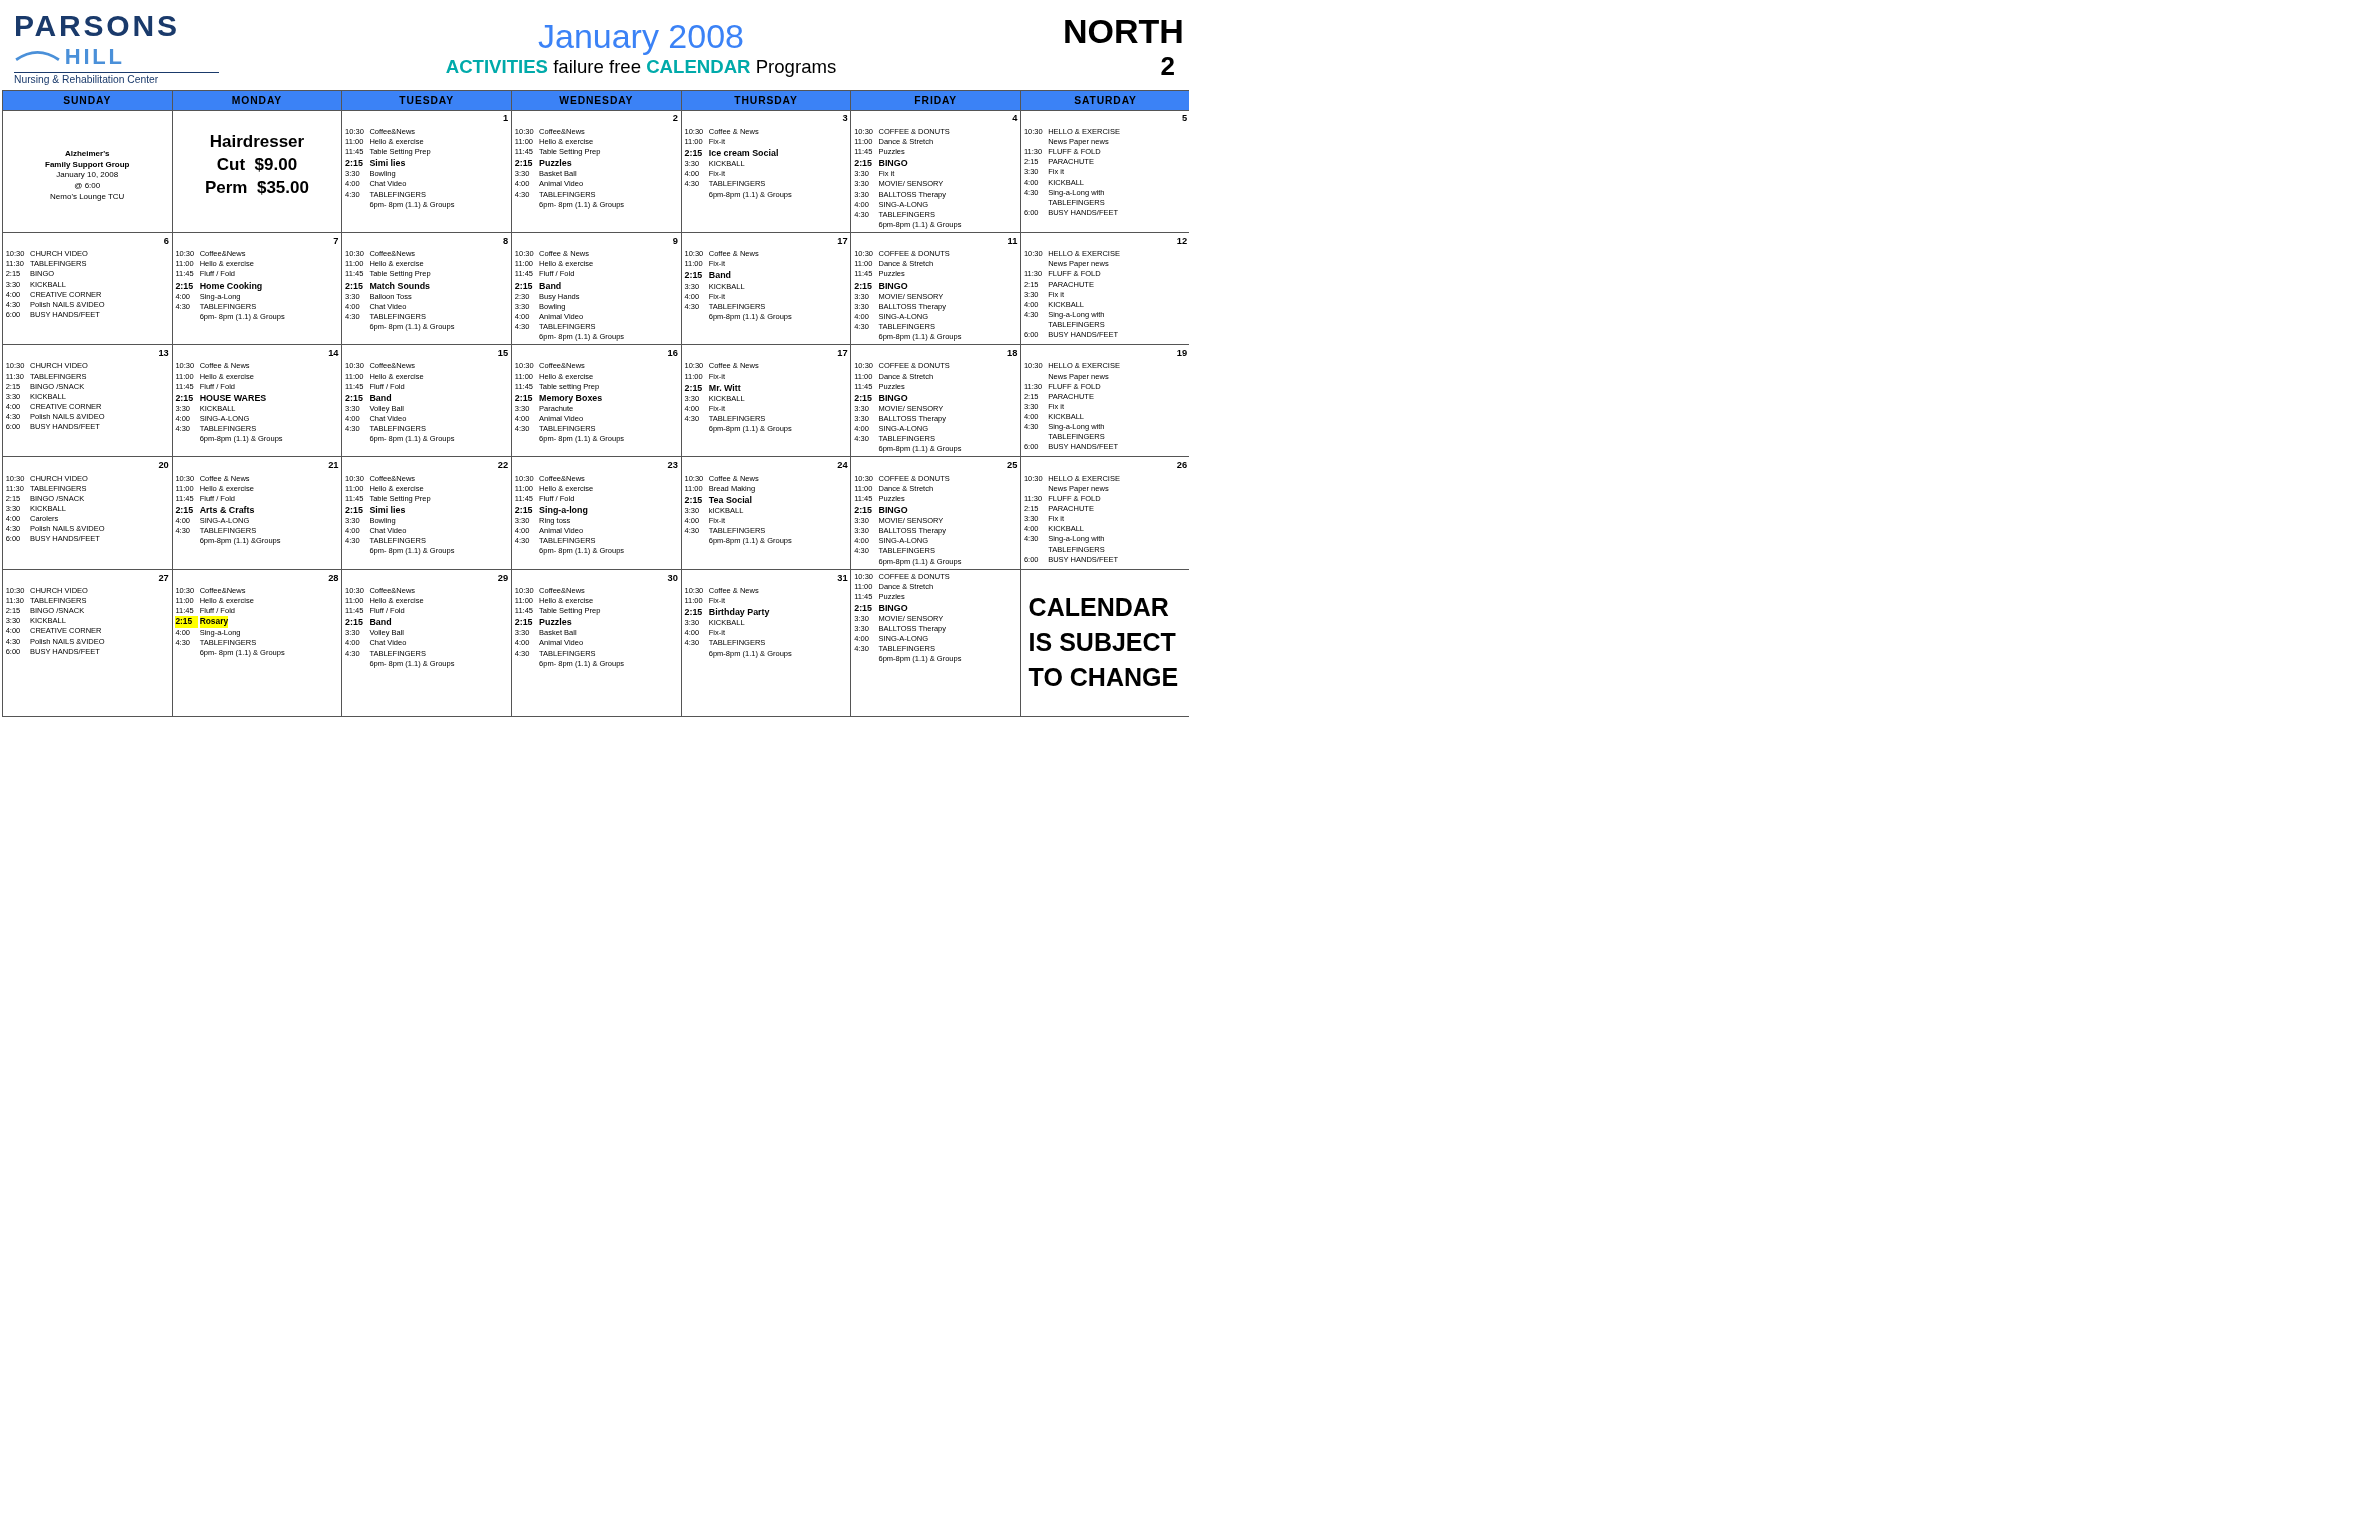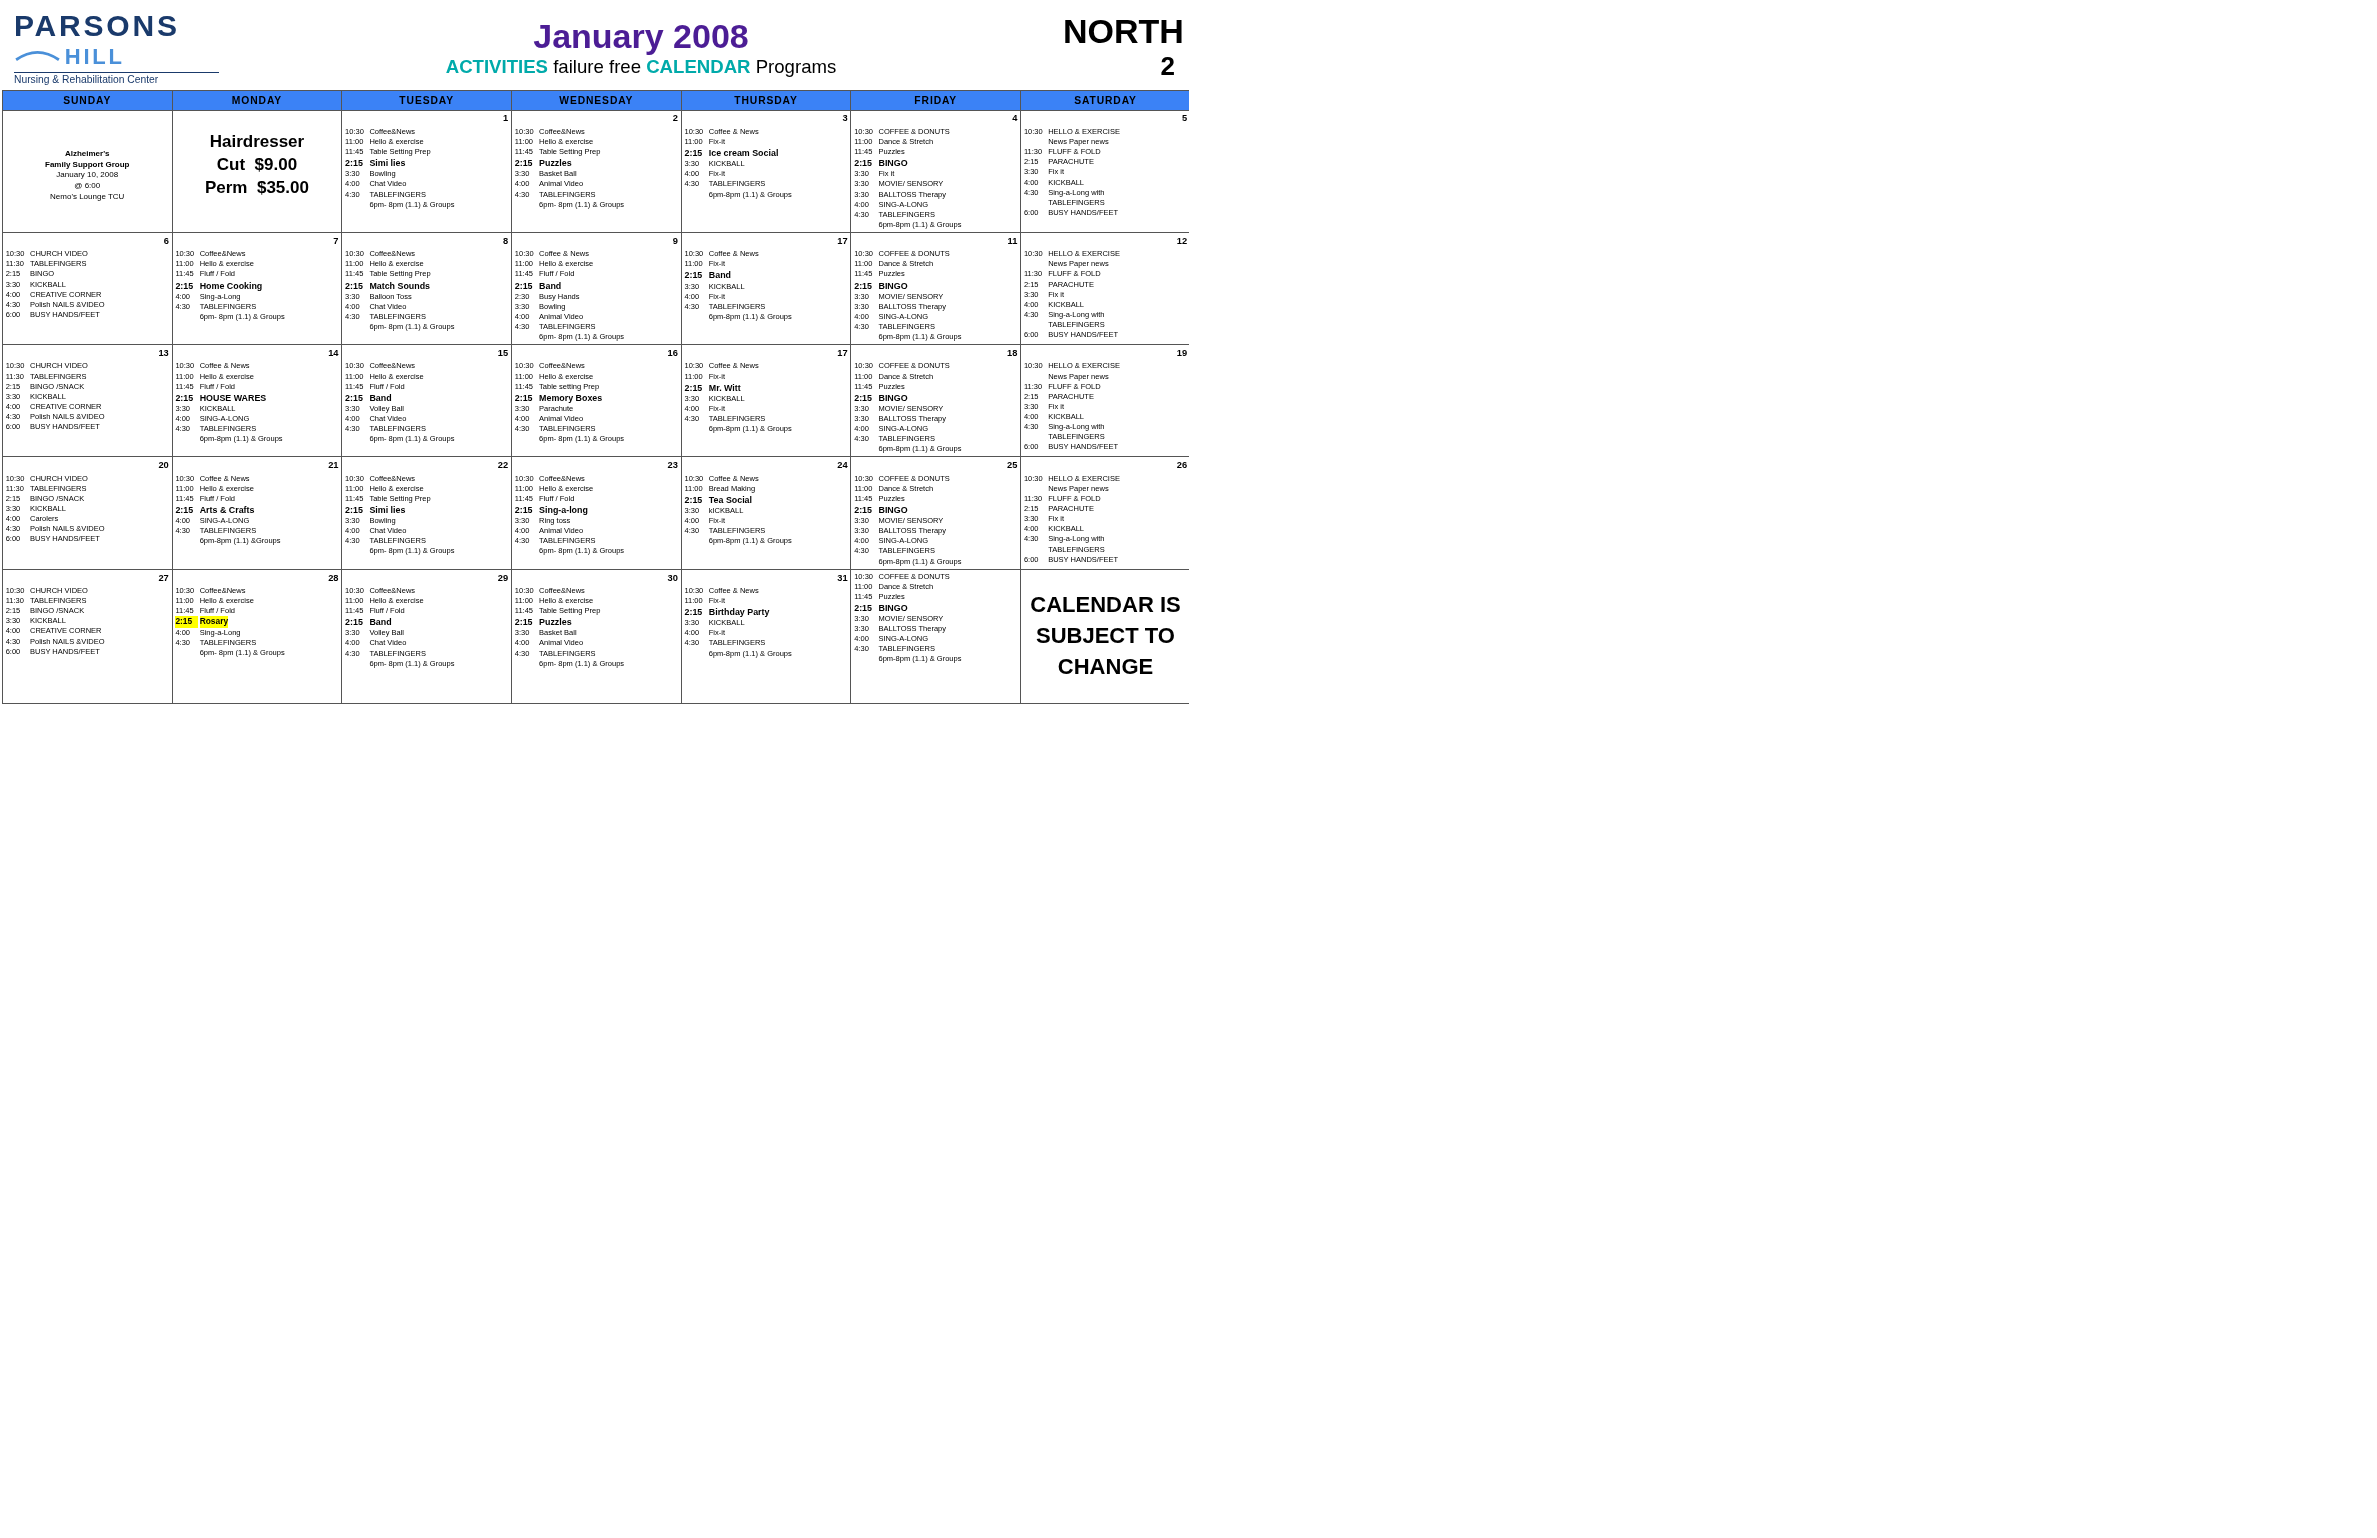--- a/index.html
+++ b/index.html
@@ -19,22 +19,22 @@
       display: flex;
       flex-direction: column;
       width: 205px;
     }
     .center-header {
       text-align: center;
       flex: 1;
     }
     .month-year {
       font-size: 34px;
-      font-weight: bold;
-      color: #4c1d95;
+      font-weight: normal;
+      color: #3b82f6;
     }
     .activities-line {
       font-size: 18.6px;
       color: #000;
     }
     .activities-line .activities {
       color: #00aaaa;
       font-weight: bold;
     }
     .activities-line .calendar {
@@ -111,23 +111,23 @@
       font-weight: bold;
       font-size: 8.9px;
     }
     .hairdresser-cell {
       text-align: center;
       font-weight: bold;
       font-size: 17px;
       padding-top: 18.6px;
     }
     .calendar-is-subject {
-      text-align: center;
+      text-align: left;
       font-weight: bold;
-      font-size: 22px;
+      font-size: 25px;
       line-height: 1.4;
       padding: 18.6px 4.7px;
     }
   </style>
 </head>
 <body>
 
 <div class="header">
   <div class="logo-section">
     <div style="display:flex;align-items:flex-end;gap:1.9px;">

